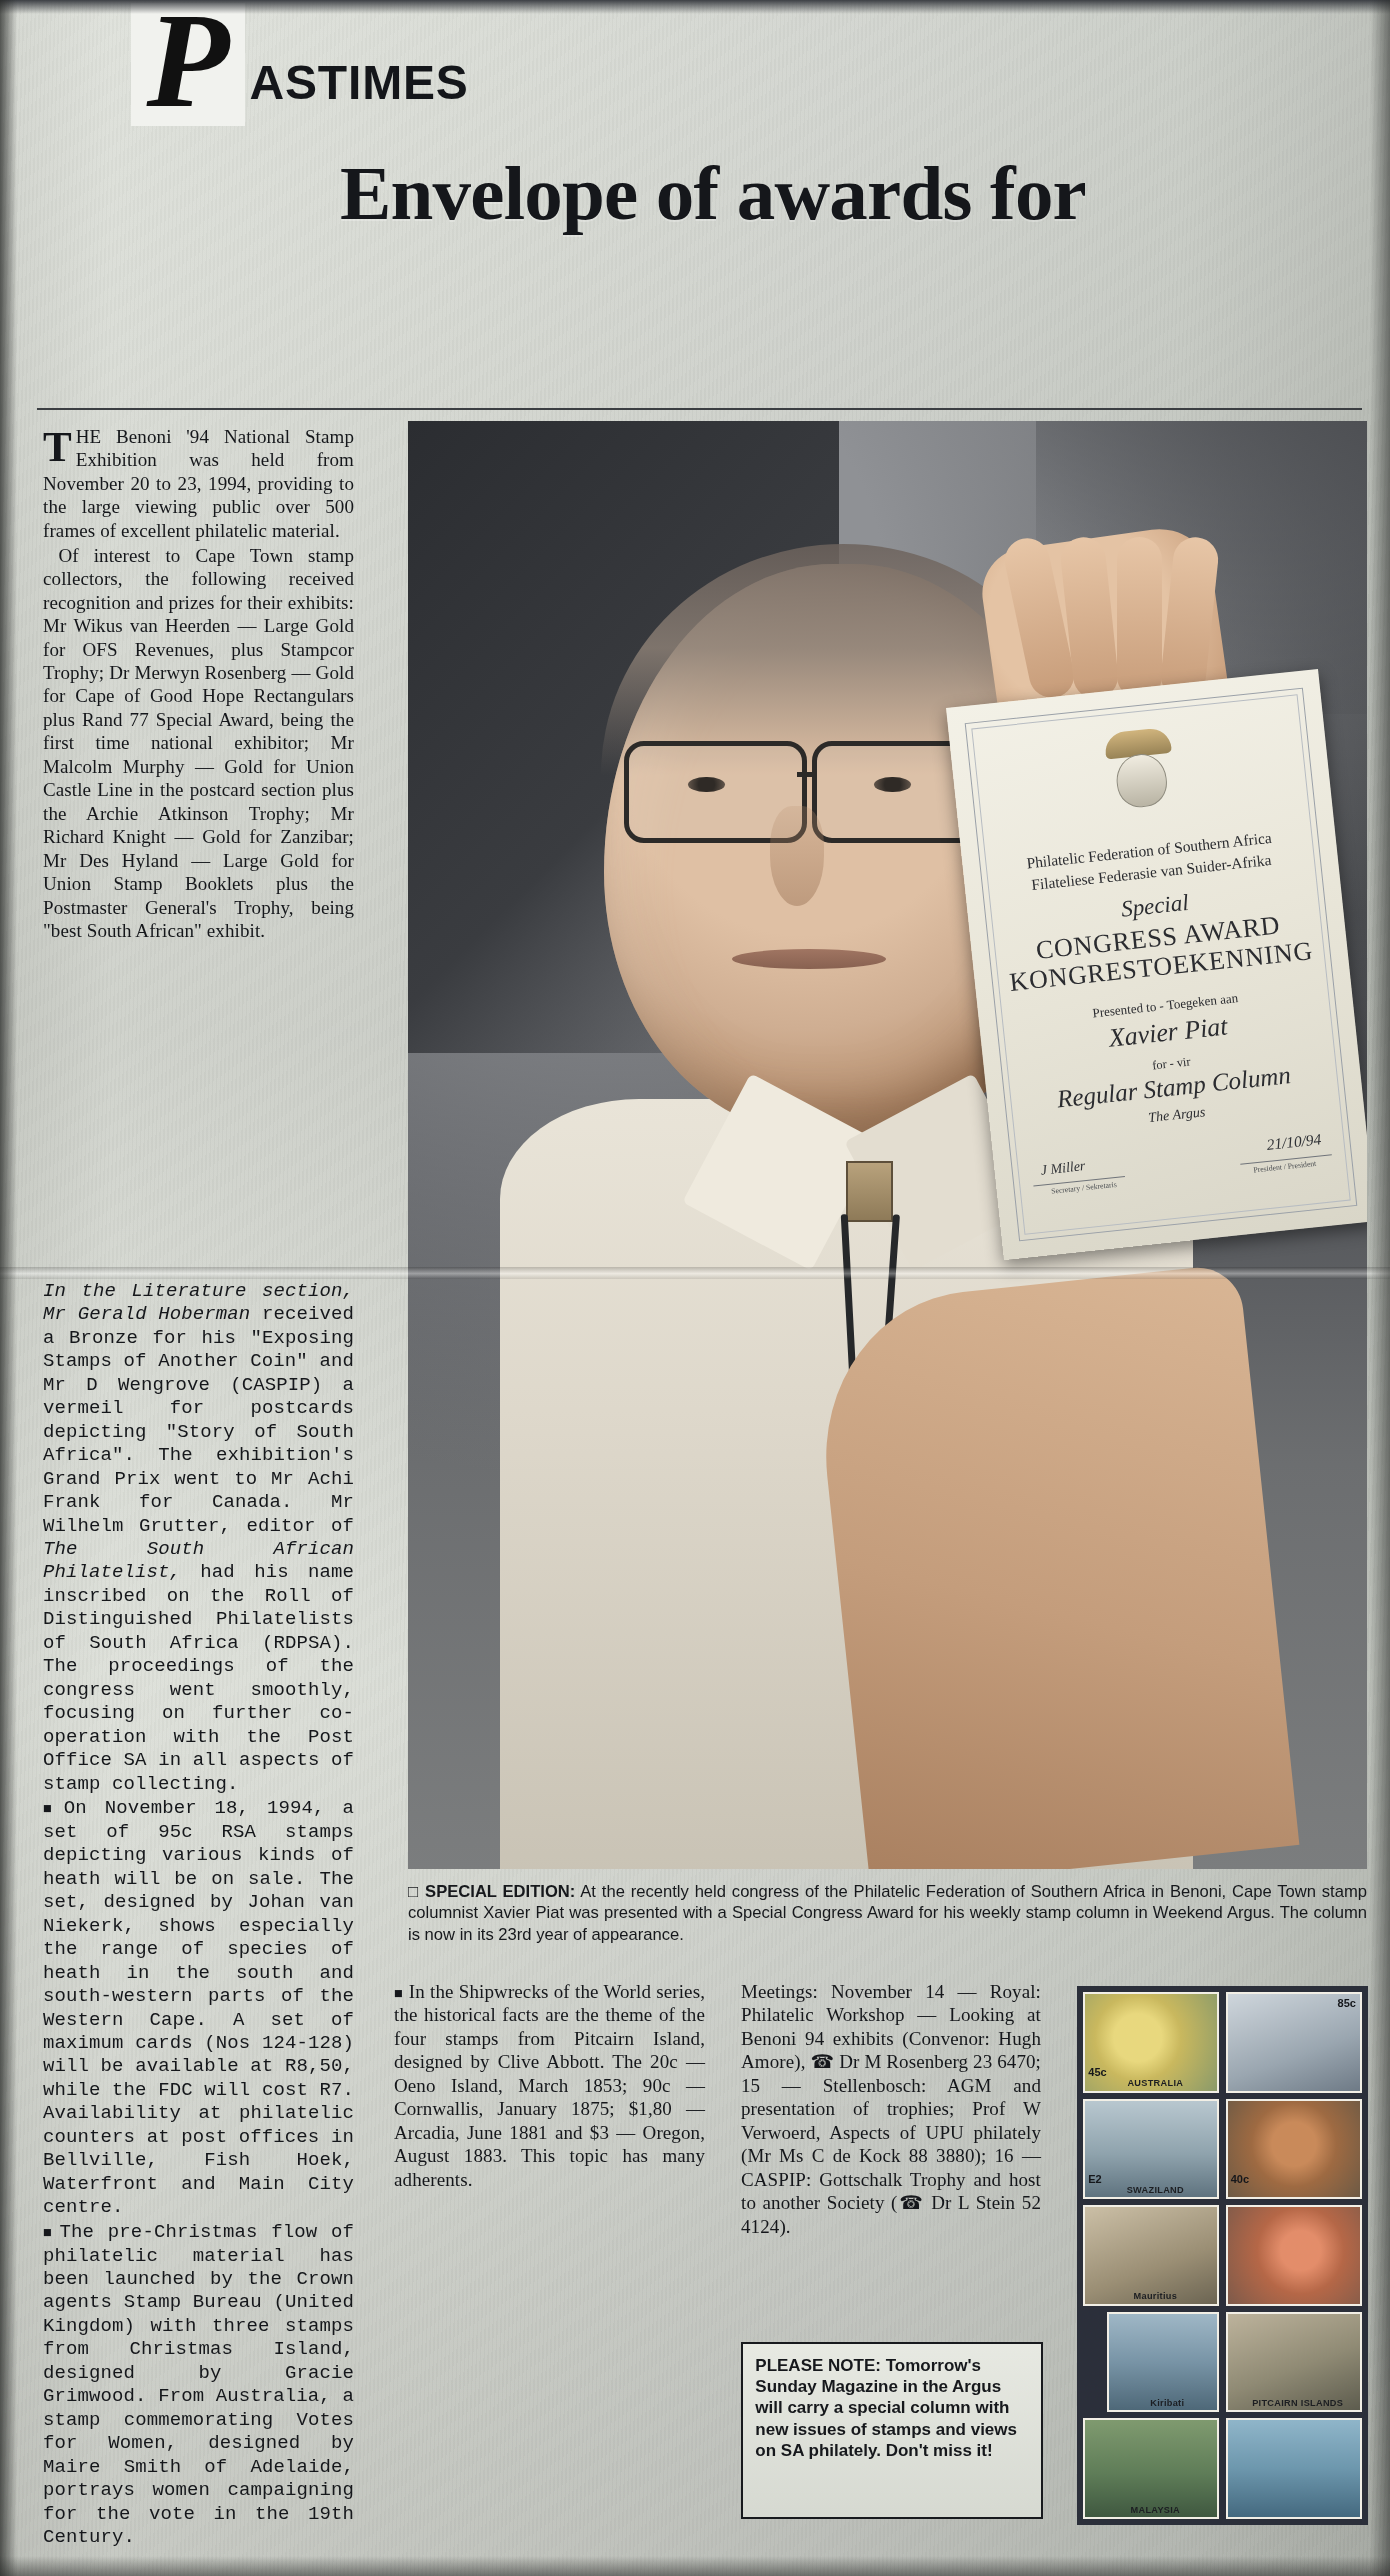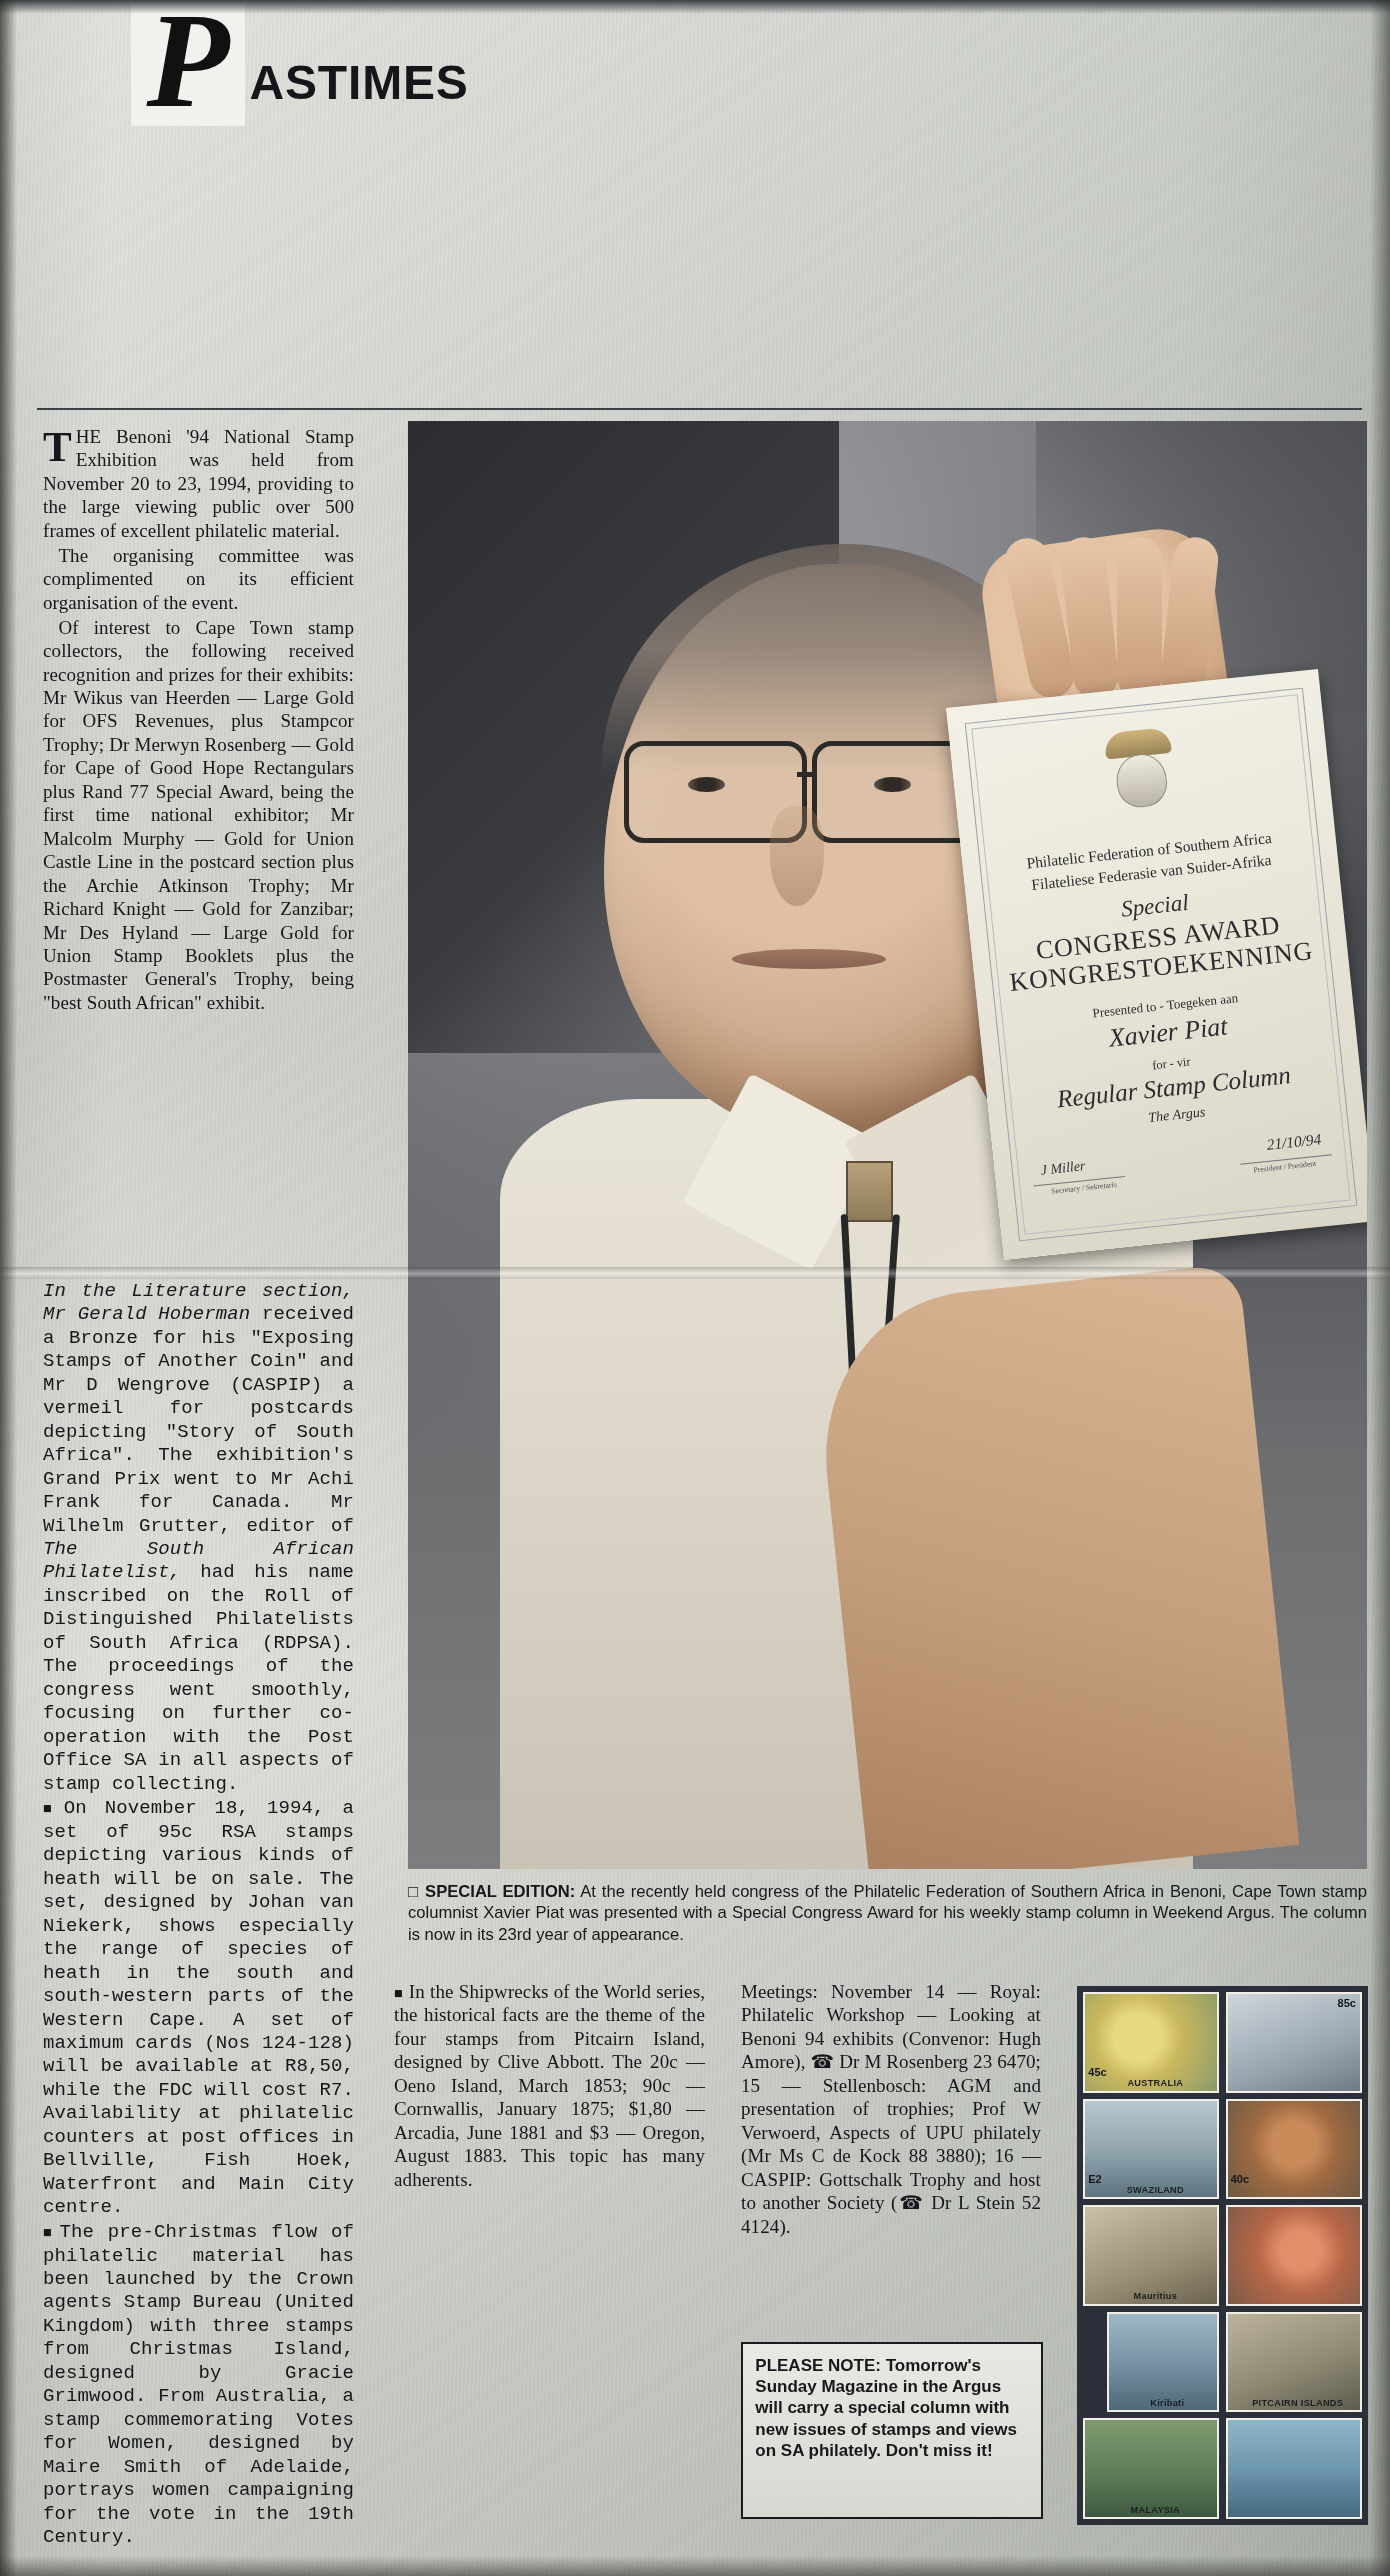--- a/index.html
+++ b/index.html
@@ -393,27 +393,27 @@
 
 <div class="page">
   <div class="paper"></div>
 
   <div class="masthead">
     <div class="drop-p">P</div>
     <div class="pastimes-word">ASTIMES</div>
   </div>
 
   <div class="headline">
+    <span class="l1">Envelope of awards for</span>
   </div>
 
   <div class="rule"></div>
 
   <div class="col" id="col1">
     <p><span class="dropcap">T</span><span>HE Benoni '94 National Stamp Exhibition was held from November 20 to 23, 1994, providing to the large viewing public over 500 frames of excellent philatelic material.</span></p>
-    <p class="ind">The organising committee was complimented on its efficient organisation of the event.</p>
     <p class="ind">Of interest to Cape Town stamp collectors, the following received recognition and prizes for their exhibits: Mr Wikus van Heerden — Large Gold for OFS Revenues, plus Stampcor Trophy; Dr Merwyn Rosenberg — Gold for Cape of Good Hope Rectangulars plus Rand 77 Special Award, being the first time national exhibitor; Mr Malcolm Murphy — Gold for Union Castle Line in the postcard section plus the Archie Atkinson Trophy; Mr Richard Knight — Gold for Zanzibar; Mr Des Hyland — Large Gold for Union Stamp Booklets plus the Postmaster General's Trophy, being "best South African" exhibit.</p>
   </div>
 
   <div class="col" id="col1b">
     <p>
       <span class="ital">In the Literature section, Mr Gerald Hoberman</span><span> received a Bronze for his "Exposing Stamps of Another Coin" and Mr D Wengrove (CASPIP) a vermeil for postcards depicting "Story of South Africa". The exhibition's Grand Prix went to Mr Achi Frank for Canada. Mr Wilhelm Grutter, editor of </span><span class="ital">The South African Philatelist,</span><span> had his name inscribed on the Roll of Distinguished Philatelists of South Africa (RDPSA). The proceedings of the congress went smoothly, focusing on further co-operation with the Post Office SA in all aspects of stamp collecting.</span>
     </p>
     <p class="bullet">On November 18, 1994, a set of 95c RSA stamps depicting various kinds of heath will be on sale. The set, designed by Johan van Niekerk, shows especially the range of species of heath in the south and south-western parts of the Western Cape. A set of maximum cards (Nos 124-128) will be available at R8,50, while the FDC will cost R7. Availability at philatelic counters at post offices in Bellville, Fish Hoek, Waterfront and Main City centre.</p>
     <p class="bullet">The pre-Christmas flow of philatelic material has been launched by the Crown agents Stamp Bureau (United Kingdom) with three stamps from Christmas Island, designed by Gracie Grimwood. From Australia, a stamp commemorating Votes for Women, designed by Maire Smith of Adelaide, portrays women campaigning for the vote in the 19th Century.</p>
   </div>

